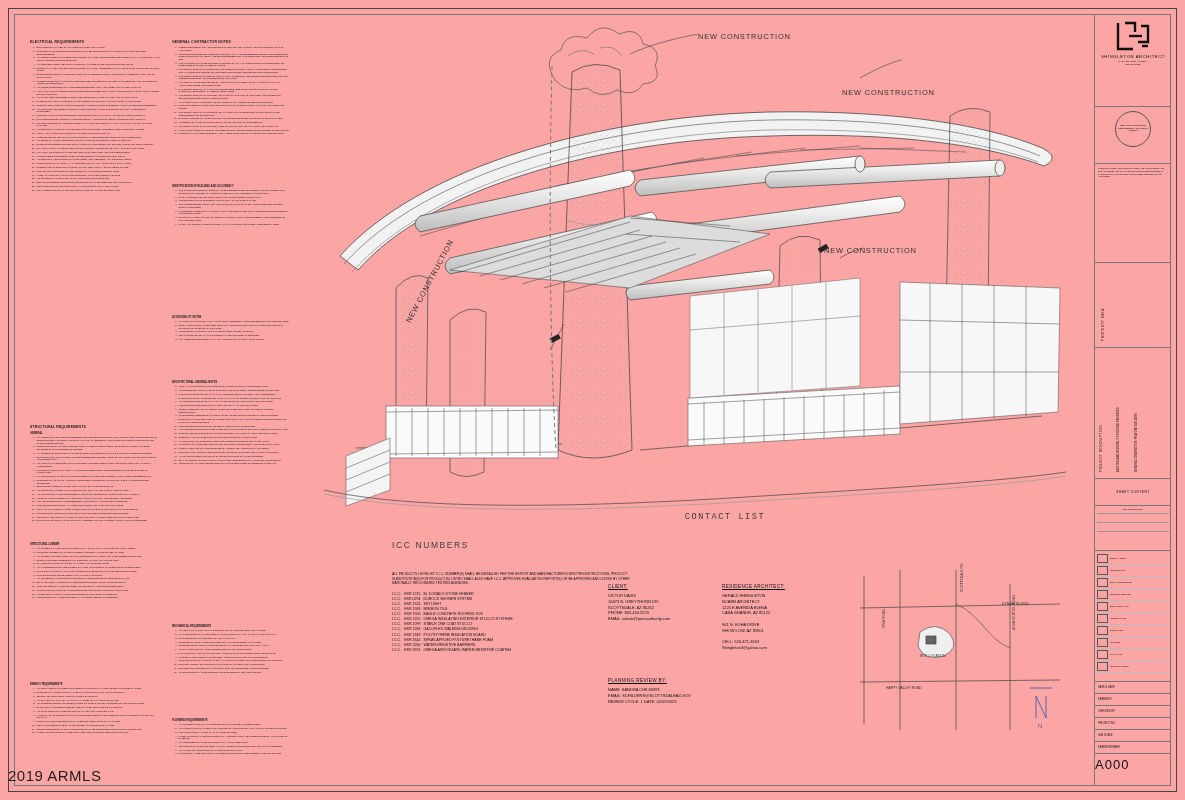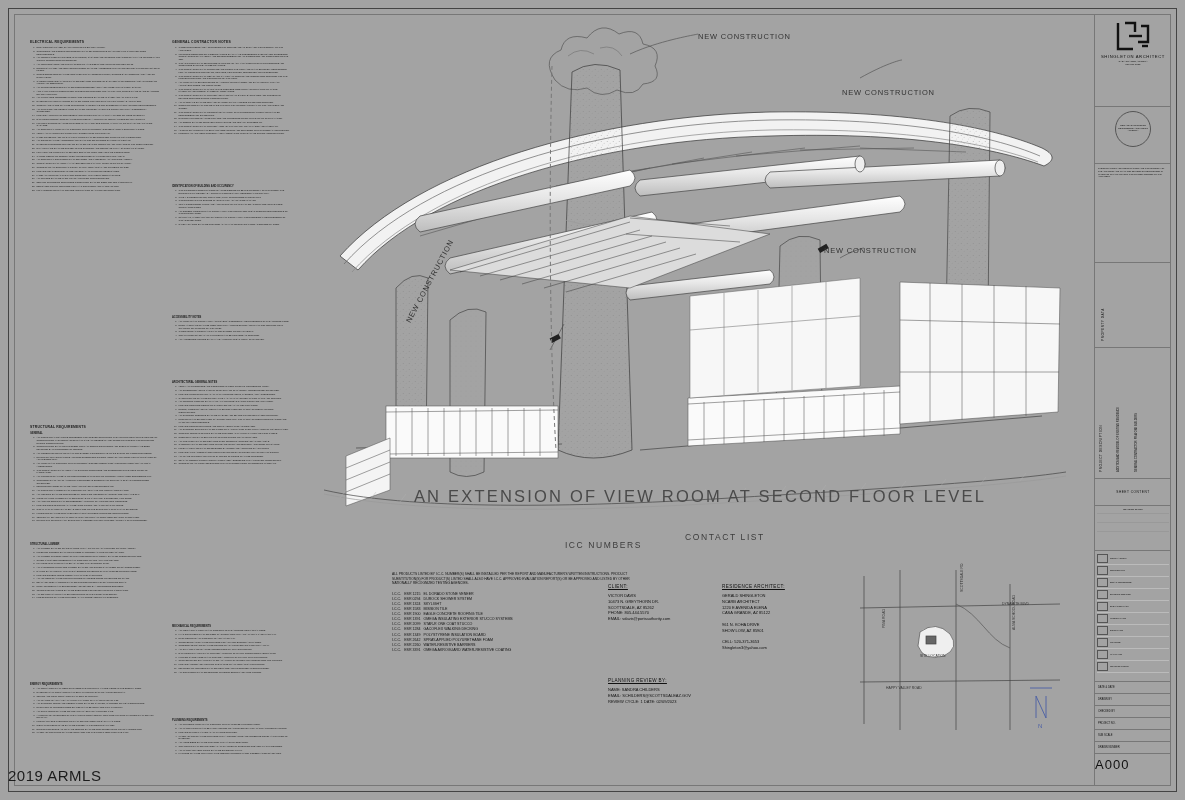--- a/index.html
+++ b/index.html
@@ -1,18 +1,18 @@
 <!DOCTYPE html>
 <html><head>
 <meta charset="utf-8">
 <style>
   html,body{margin:0;padding:0;background:#ffffff;}
   body{width:1185px;height:800px;position:relative;overflow:hidden;
        font-family:"Liberation Sans",sans-serif;color:#111;}
-  .sheet{position:absolute;inset:0;background:#a3a3a3;}
+  .sheet{position:absolute;inset:0;background:#fca5a5;}
   .border-outer{position:absolute;left:8px;top:8px;right:8px;bottom:8px;border:1px solid #444;}
   .border-inner{position:absolute;left:14px;top:14px;right:14px;bottom:14px;border:1px solid #777;}
 
   
   .notecol{position:absolute;font-size:2.2px;line-height:1.22;color:#1a1a1a;}
   .notecol h4{font-size:3.4px;margin:0 0 2px 0;font-weight:bold;letter-spacing:.2px;}
   .notecol h5{font-size:2.6px;margin:3px 0 1px 0;font-weight:bold;}
   .noteline{display:flex;gap:1.5px;margin-bottom:1.1px;}
   .noteline .num{width:5px;flex:0 0 5px;text-align:right;}
   .noteline .txt{flex:1;}
@@ -875,24 +875,23 @@
 
       <path d="M252 46 C 250 120, 248 300, 256 430" stroke="#777" stroke-dasharray="4 3" fill="none"></path>
     </svg>
 
     <div class="calloutlabel" style="left:398px;top:12px;">NEW CONSTRUCTION</div>
     <div class="calloutlabel" style="left:542px;top:68px;">NEW CONSTRUCTION</div>
     <div class="calloutlabel" style="left:524px;top:226px;">NEW CONSTRUCTION</div>
     <div class="calloutlabel" style="left:104px;top:300px;transform:rotate(-62deg);transform-origin:left top;">NEW CONSTRUCTION</div>
   </div>
 
-  <div class="dwg-title">AN EXTENSION OF VIEW ROOM AT SECOND FLOOR LEVEL</div>
 
   <div style="position:absolute;left:392px;top:540px;width:250px;">
-    <div class="block-title" style="text-align:right;">ICC NUMBERS</div>
+    <div class="block-title" style="text-align:left;">ICC NUMBERS</div>
     <div class="tiny" style="margin-top:22px;width:248px;">ALL PRODUCTS LISTED BY I.C.C. NUMBER(S) SHALL BE INSTALLED PER THE REPORT AND MANUFACTURER'S WRITTEN INSTRUCTIONS. PRODUCT SUBSTITUTION(S) FOR PRODUCT(S) LISTED SHALL ALSO HAVE I.C.C. APPROVED EVALUATION REPORT(S) OR BE APPROVED AND LISTED BY OTHER NATIONALLY RECOGNIZED TESTING AGENCIES.</div>
     <table class="icc" style="margin-top:6px;">
       <tbody id="icc-rows">
           <tr>
             <td>I.C.C.</td>
             <td>ESR 1215</td>
             <td style="white-space: normal; max-width: 90px;">EL DORADO STONE VENEER</td>
           </tr>
           <tr>
             <td>I.C.C.</td>
@@ -946,21 +945,21 @@
           </tr>
           <tr>
             <td>I.C.C.</td>
             <td>ESR 3391</td>
             <td style="white-space: normal; max-width: 90px;">OMEGA AKROGUARD WATER-RESISTIVE COATING</td>
           </tr>
         </tbody>
     </table>
   </div>
 
-  <div style="position:absolute;left:600px;top:532px;width:250px;">
+  <div style="position:absolute;left:600px;top:512px;width:250px;font-family:Liberation Mono, monospace;">
     <div class="block-title" style="text-align:center;">CONTACT LIST</div>
   </div>
 
   <div style="position:absolute;left:608px;top:584px;width:110px;">
     <div class="sub-h">CLIENT:</div>
     <div class="small" id="client-lines" style="margin-top:4px;">
         <div>VICTOR DAVIS</div>
         <div>10473 N. GREYTHORN DR.</div>
         <div>SCOTTSDALE, AZ 85262</div>
         <div>PHONE: 805.444.5570</div>

